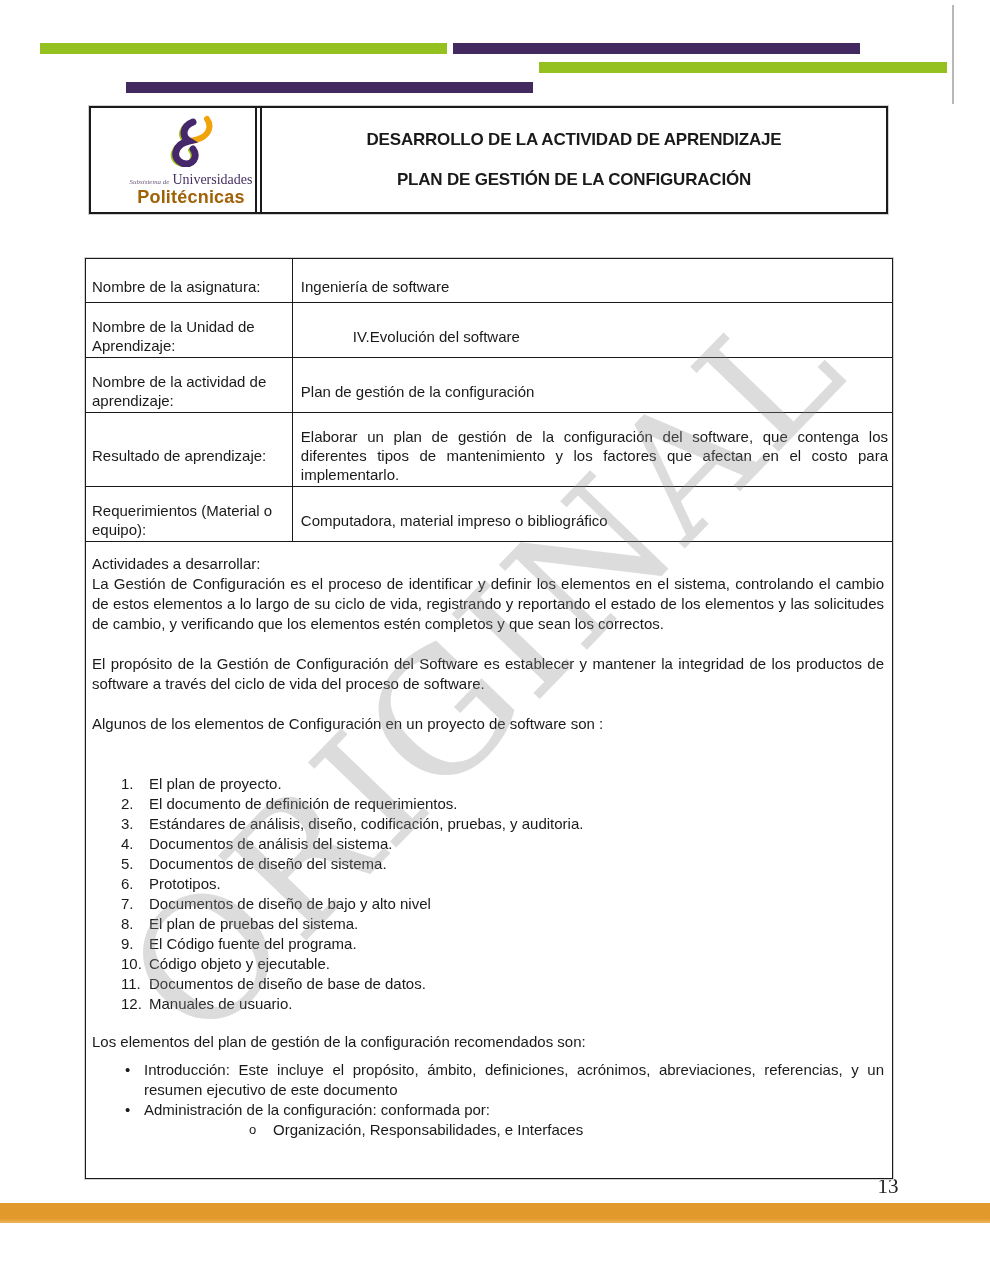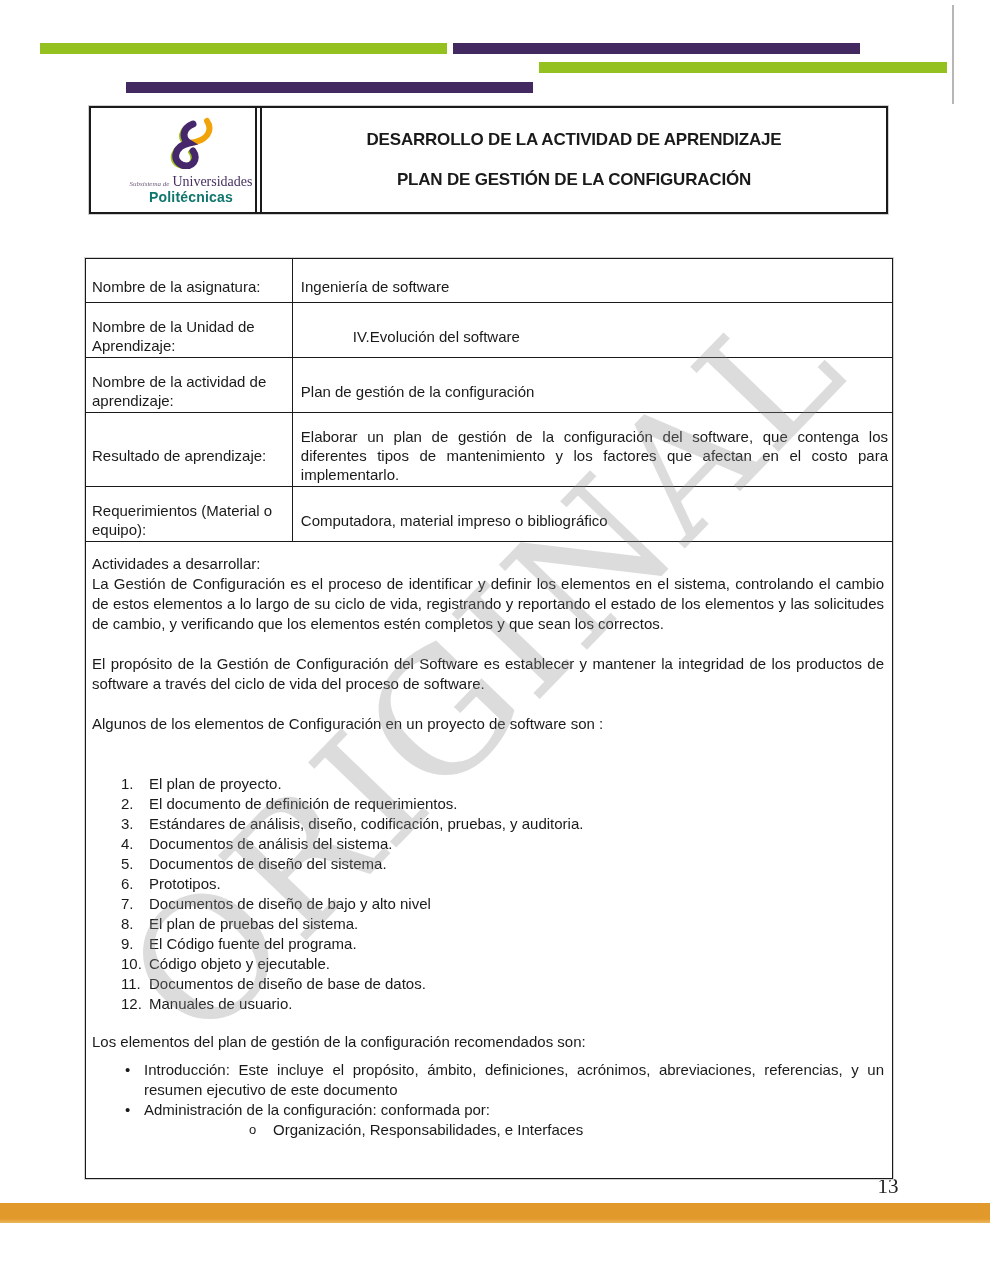--- a/index.html
+++ b/index.html
@@ -15,21 +15,21 @@
   .bar.g2{left:539px;top:62px;width:408px;}
   .vline{position:absolute;left:952px;top:5px;width:2px;height:99px;background:#b7b7b7;}
   
   .header-box{position:absolute;left:89px;top:106px;width:799px;height:108px;
       border:2px solid #1a1a1a;outline:1px solid #cfcfcf;display:flex;background:#fff;box-sizing:border-box;z-index:2;}
   .logo-cell{width:166px;border-right:2px solid #1a1a1a;margin-right:3px;box-sizing:border-box;
       display:flex;flex-direction:column;align-items:center;justify-content:center;padding-top:2px;padding-left:36px;}
   .logo-text{text-align:center;line-height:1.05;margin-top:4px;white-space:nowrap;}
   .logo-pre{font-family:"Liberation Serif",serif;font-style:italic;font-size:7px;color:#6a5a7a;margin-right:3px;}
   .logo-n1{font-family:"Liberation Serif",serif;font-size:14px;color:#463060;}
-  .logo-n2{font-size:14px;font-weight:bold;color:#0f766e;letter-spacing:.2px;}
+  .logo-n2{font-size:18px;font-weight:bold;color:#a16207;letter-spacing:.2px;}
   .title-cell{flex:1;border-left:2px solid #1a1a1a;box-sizing:border-box;display:flex;flex-direction:column;
       align-items:center;justify-content:center;gap:20px;}
   .title-line{font-weight:bold;font-size:17px;letter-spacing:-0.2px;text-align:center;}
   
   .info{position:absolute;left:85px;top:258px;width:808px;border-collapse:collapse;
         outline:1px solid #d2d2d2;z-index:1;background:transparent;}
   .info td{border:1px solid #1a1a1a;font-size:15px;vertical-align:middle;padding:14px 4px 2px 6px;line-height:19px;}
   .info td.val{padding-left:8px;}
   .info .r1{height:44px;}.info .r2{height:50px;}.info .r3{height:46px;}
   .info .r4{height:31px;}.info .r5{height:59px;}.info .r6{height:39px;}

